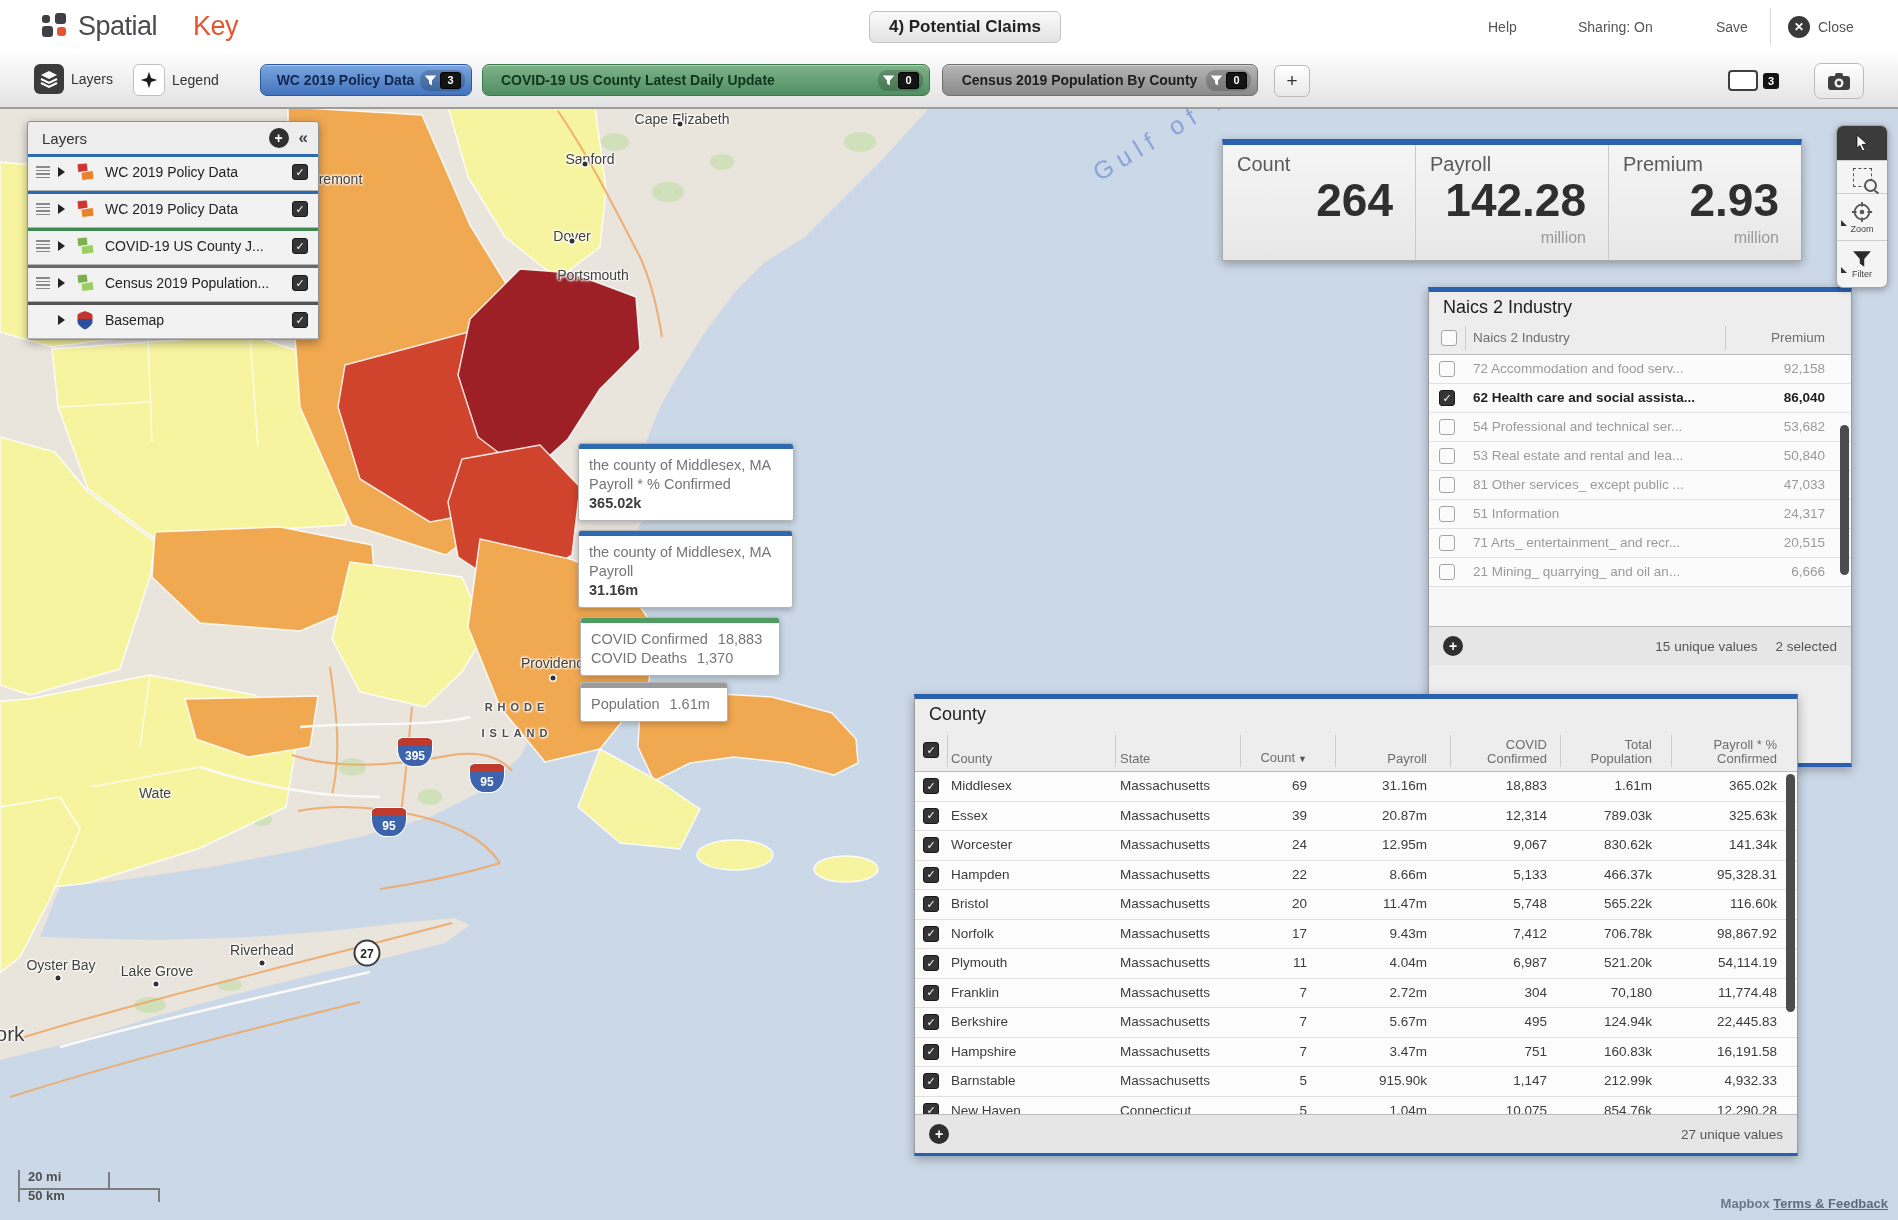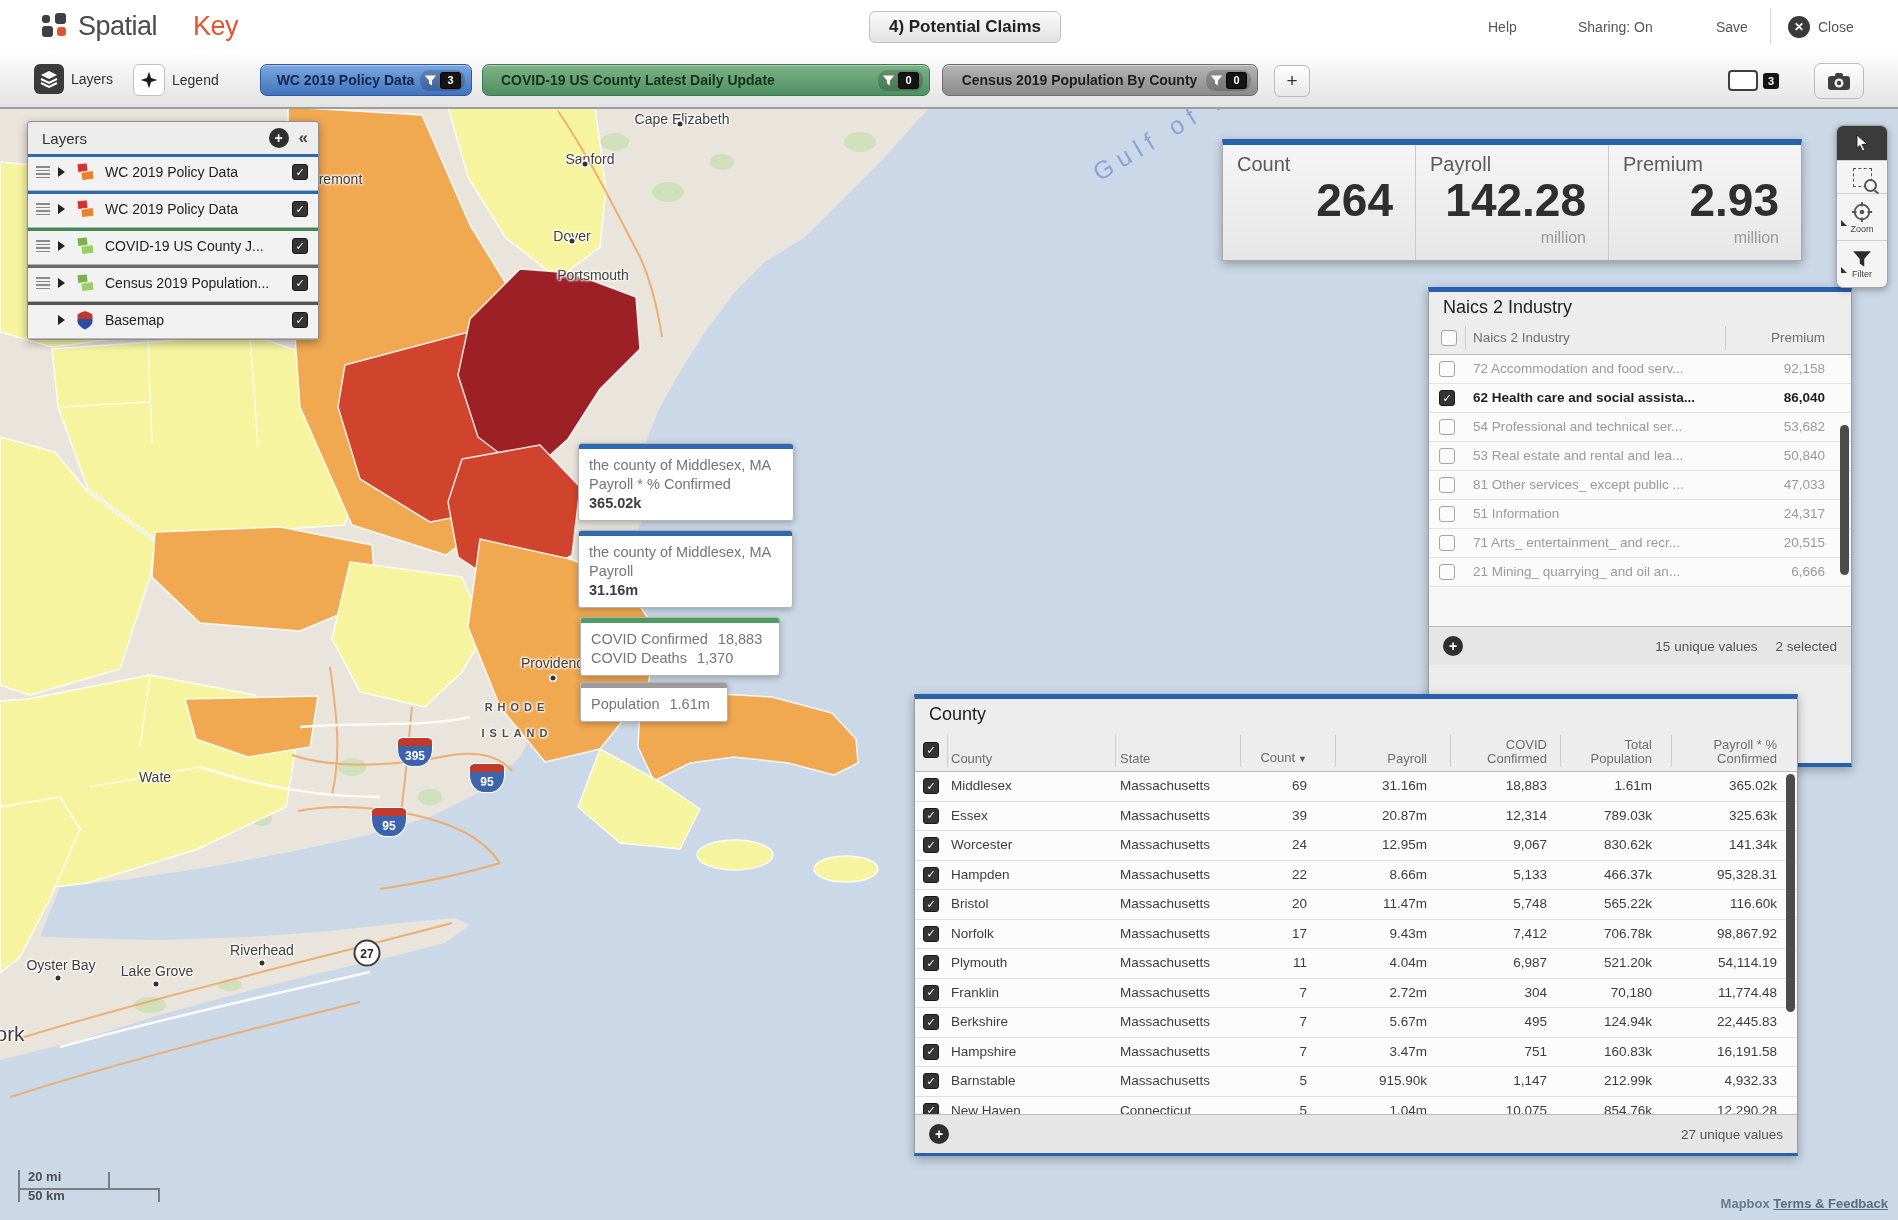--- a/index.html
+++ b/index.html
@@ -267,21 +267,21 @@
   <div id="gulf">Gulf of Maine</div>
   <div id="map-labels">
       <div class="mlabel city" style="left: 682px; top: 111px;">Cape Elizabeth</div>
       <div class="mdot" style="left: 680px; top: 124px;"></div>
       <div class="mlabel city" style="left: 590px; top: 151px;">Sanford</div>
       <div class="mdot" style="left: 585px; top: 164px;"></div>
       <div class="mlabel city" style="left: 572px; top: 228px;">Dover</div>
       <div class="mdot" style="left: 572px; top: 241px;"></div>
       <div class="mlabel city" style="left: 593px; top: 267px;">Portsmouth</div>
       <div class="mlabel city" style="left: 330px; top: 171px;">Claremont</div>
-      <div class="mlabel city" style="left: 150px; top: 769px; padding-left: 10px;">Wate</div>
+      <div class="mlabel city" style="left: 150px; top: 785px; padding-left: 10px;">Wate</div>
       <div class="mlabel city" style="left: 556px; top: 655px;">Providence</div>
       <div class="mdot" style="left: 553px; top: 678px;"></div>
       <div class="mlabel state" style="left: 517px; top: 701px;">RHODE</div>
       <div class="mlabel state" style="left: 517px; top: 727px;">ISLAND</div>
       <div class="mlabel city" style="left: 61px; top: 957px;">Oyster Bay</div>
       <div class="mdot" style="left: 58px; top: 978px;"></div>
       <div class="mlabel city" style="left: 157px; top: 963px;">Lake Grove</div>
       <div class="mdot" style="left: 156px; top: 984px;"></div>
       <div class="mlabel city" style="left: 262px; top: 942px;">Riverhead</div>
       <div class="mdot" style="left: 262px; top: 963px;"></div>

